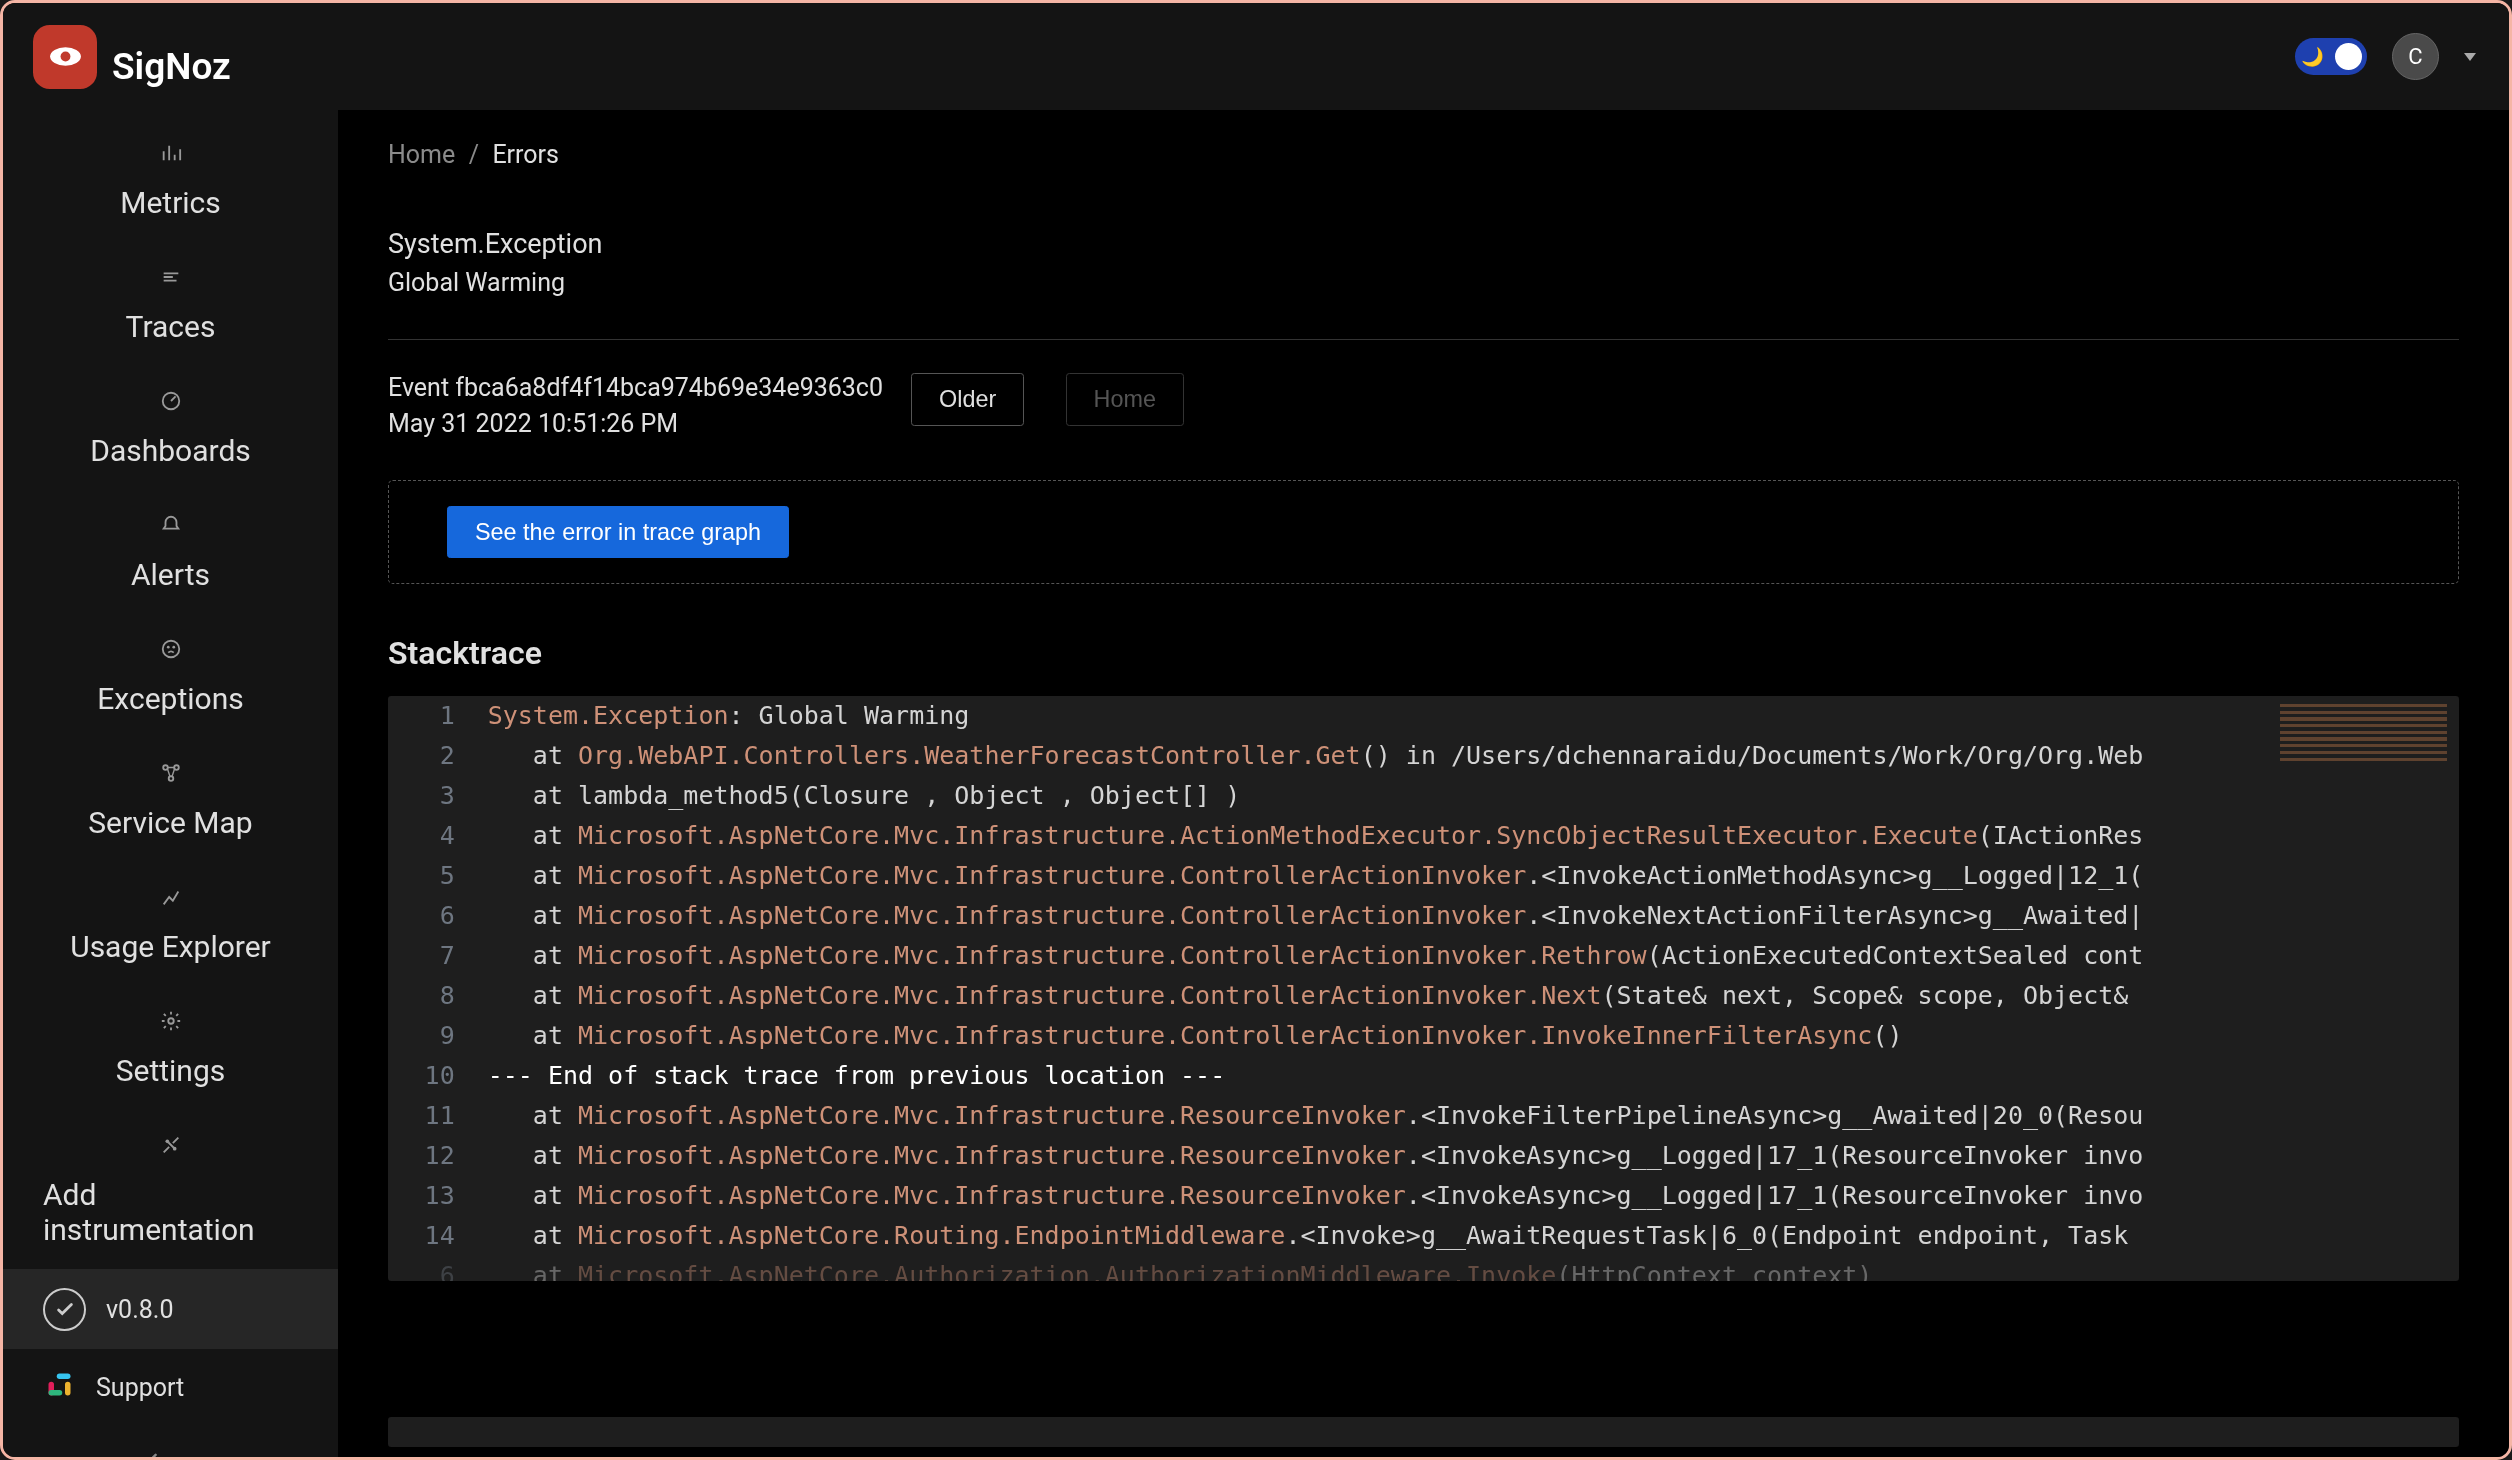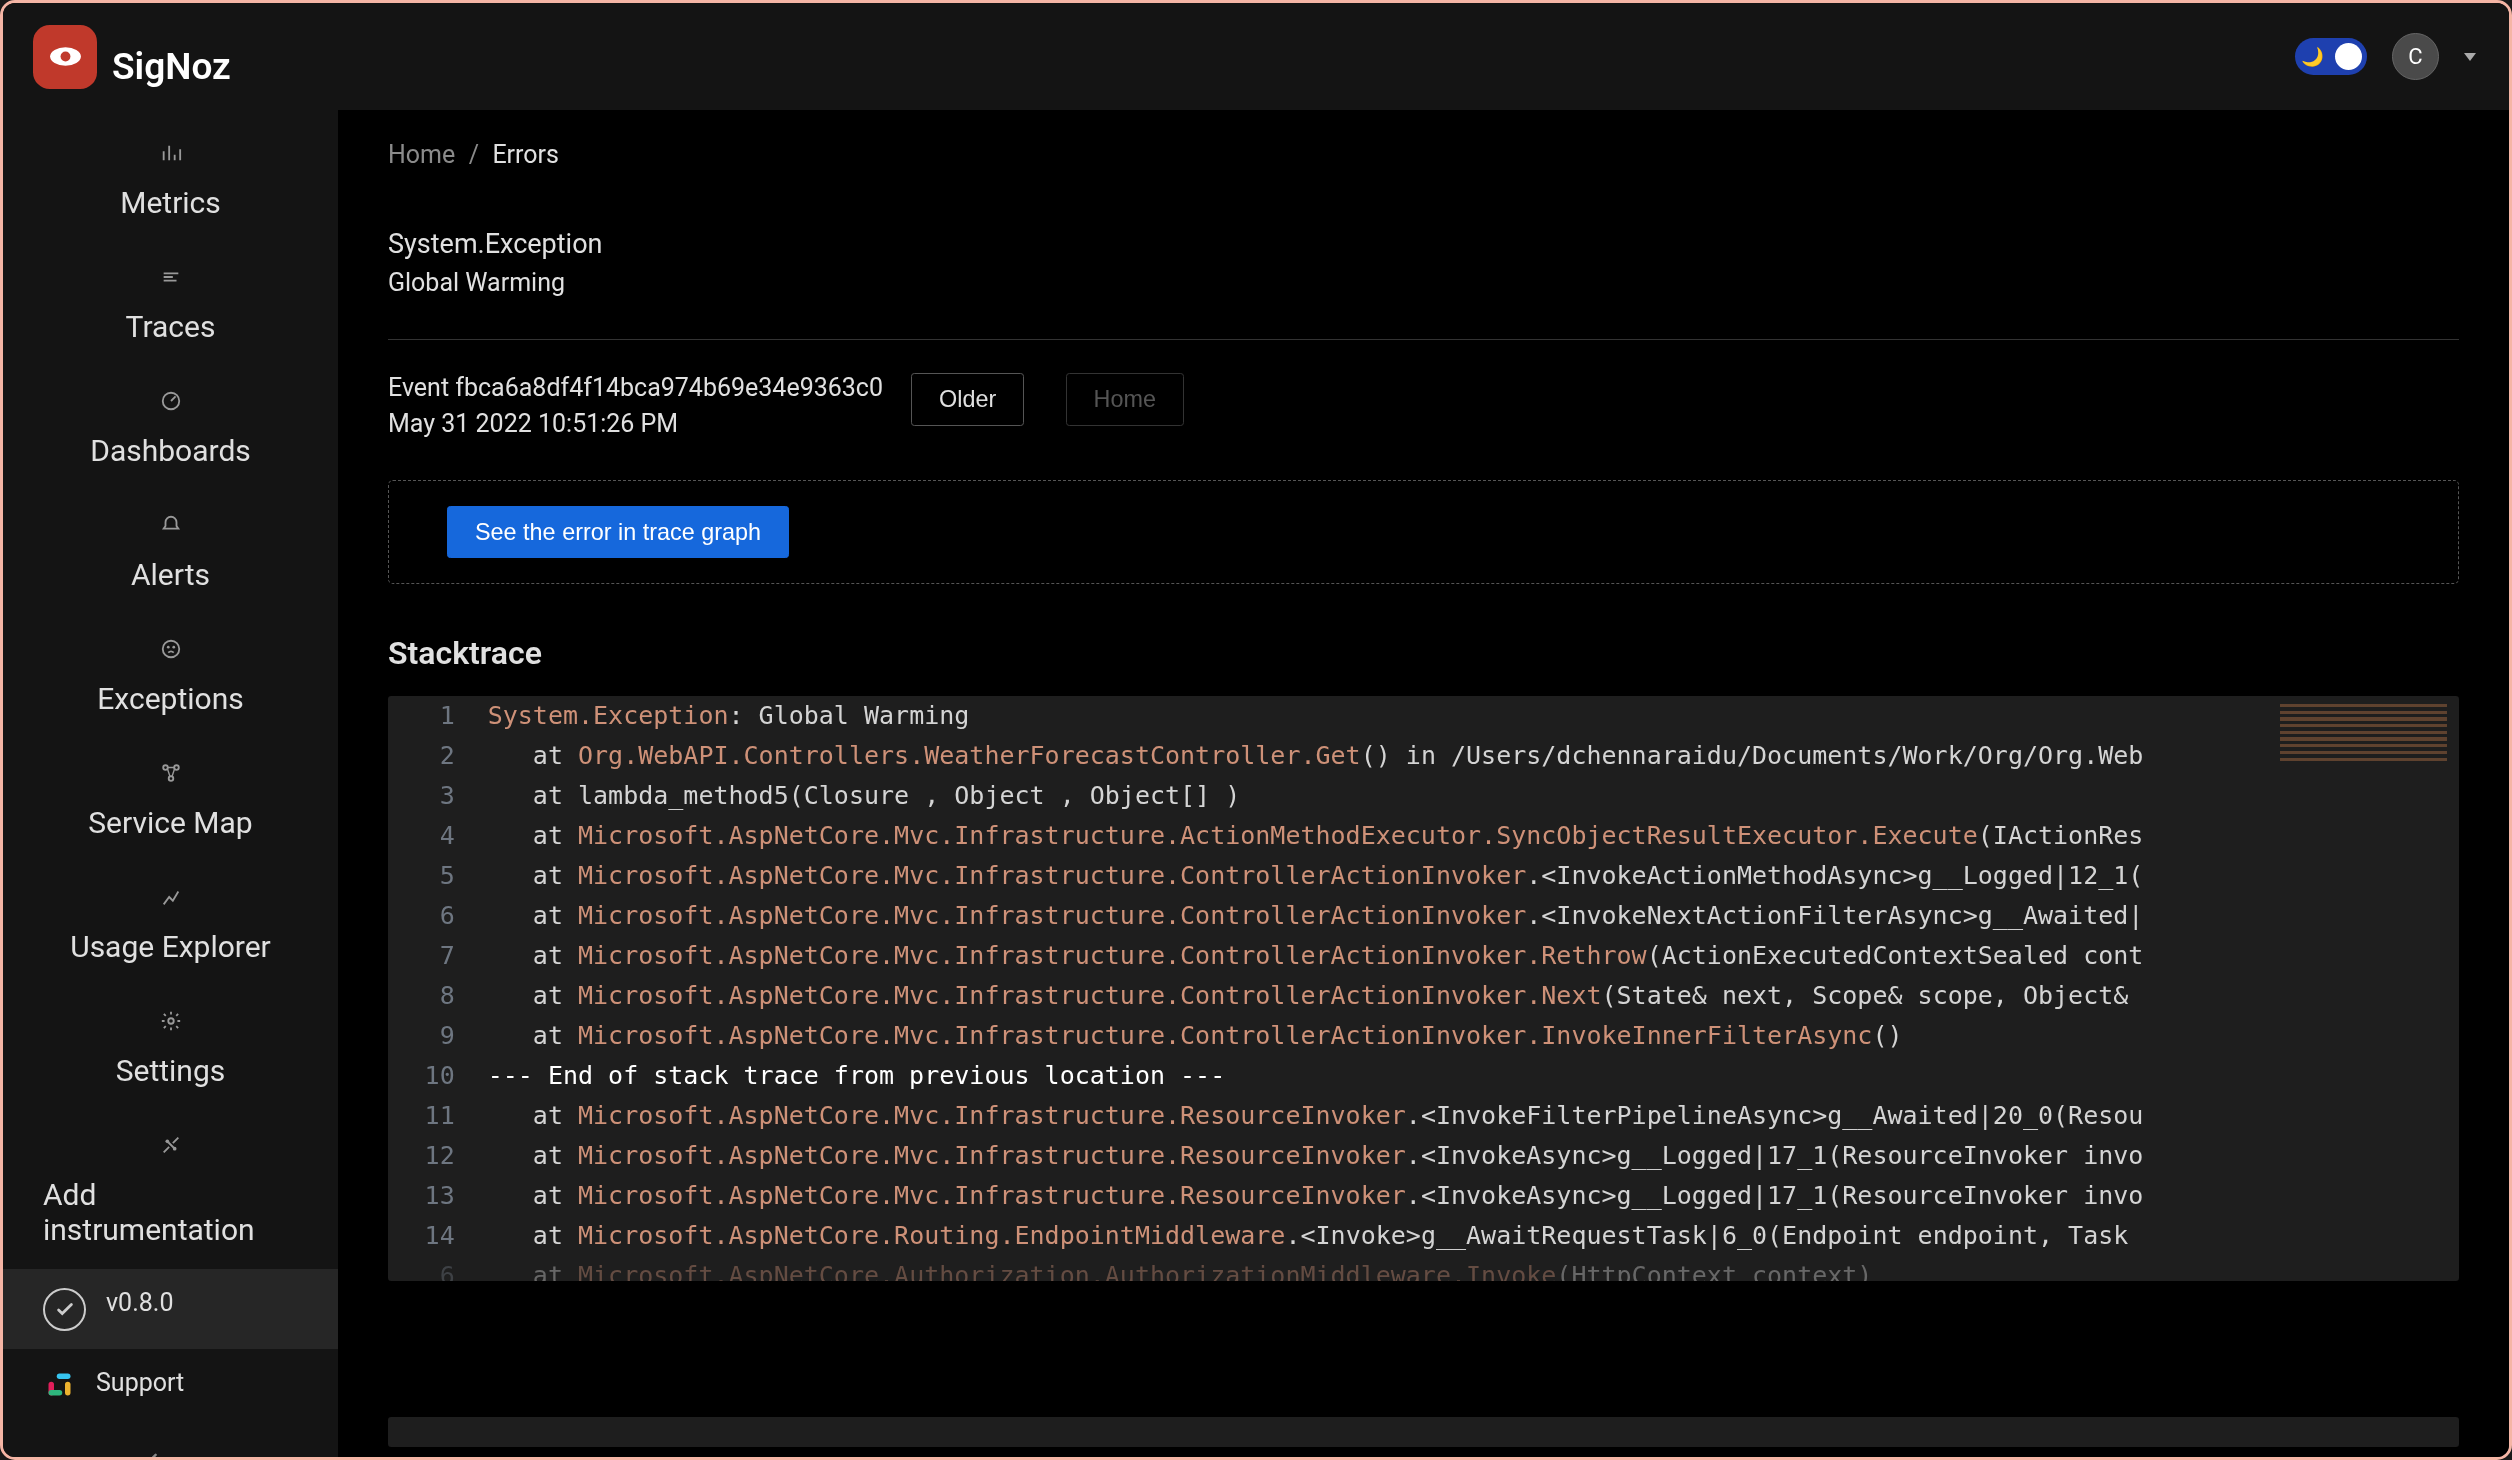--- a/index.html
+++ b/index.html
@@ -146,21 +146,21 @@
     height: 25px;
     display: flex;
     align-items: center;
     justify-content: center;
     color: #999;
     flex-shrink: 0;
   }
   .sidebar-footer { padding-bottom: 16.7px; }
   .footer-item {
     display: flex;
-    align-items: flex-start;
+    align-items: center;
     gap: 20px;
     padding: 18.4px 40px;
     color: var(--text-primary);
     font-size: 25px;
     cursor: pointer;
   }
   .version-badge {
     width: 43px;
     height: 43px;
     border: 2.5px solid #ccc;

